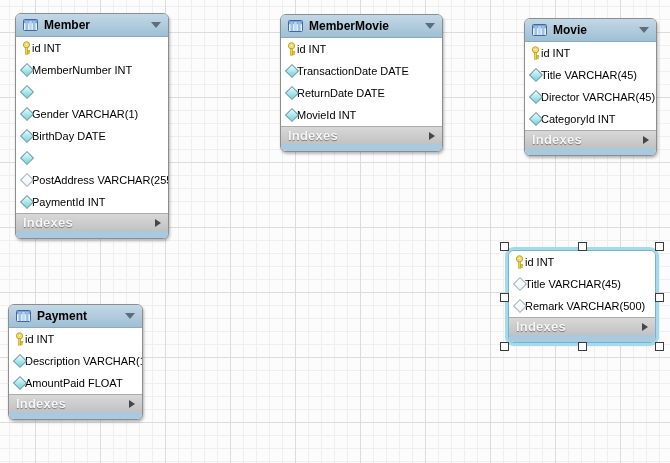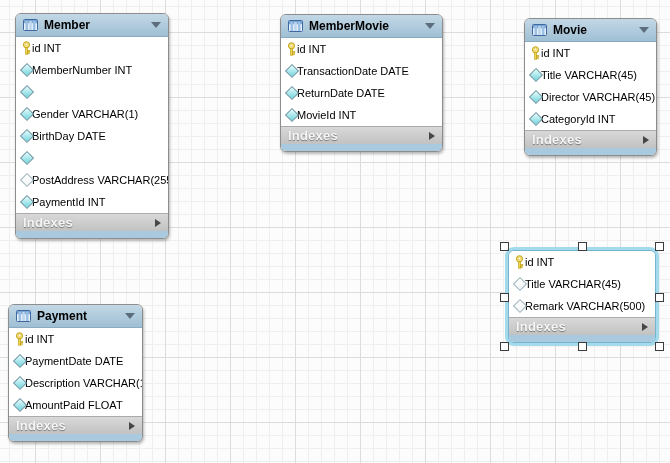--- a/index.html
+++ b/index.html
@@ -284,26 +284,20 @@
               <rect x="5.4" y="9.4" width="2.4" height="1.4" fill="#f2d64b" stroke="#bfa21c" stroke-width="0.6"></rect>
               <rect x="5.4" y="11.6" width="1.8" height="1.3" fill="#f2d64b" stroke="#bfa21c" stroke-width="0.6"></rect>
             </svg>
           </span>
           <span class="ctext">id INT</span>
         </div>
       <div class="row">
           <span class="icbox">
             <span class="dia"></span>
           </span>
-          <span class="ctext">PaymentDate DATE</span>
-        </div>
-      <div class="row">
-          <span class="icbox">
-            <span class="dia"></span>
-          </span>
           <span class="ctext">Description VARCHAR(100)</span>
         </div>
       <div class="row">
           <span class="icbox">
             <span class="dia"></span>
           </span>
           <span class="ctext">AmountPaid FLOAT</span>
         </div>
       <div class="tfoot">
         <span class="ixlabel">Indexes</span>

